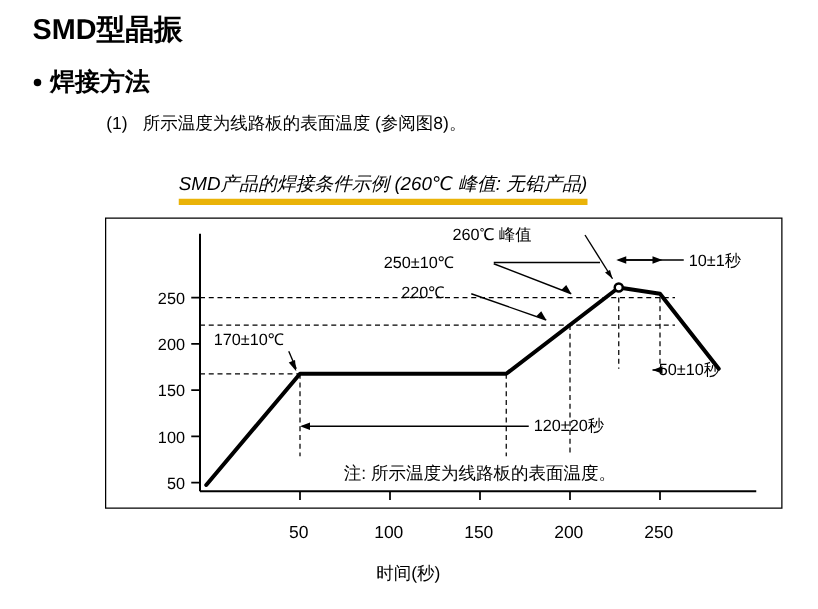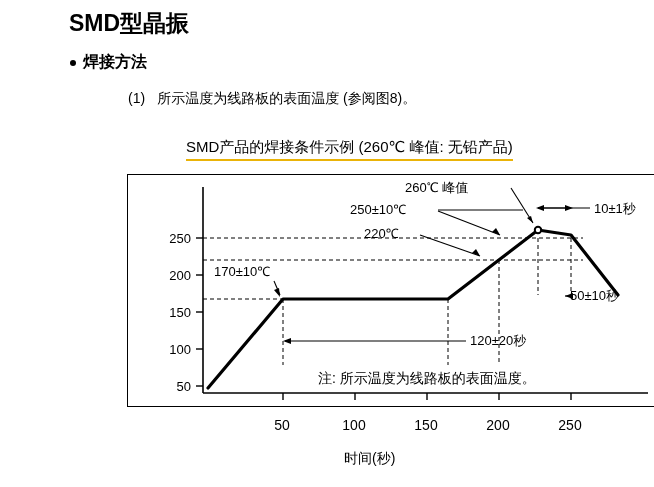--- a/index.html
+++ b/index.html
@@ -4,44 +4,45 @@
 <style>
   html,body{margin:0;padding:0;}
   body{
     width:654px;height:487px;
     background:#ffffff;
     font-family:"Liberation Sans","DejaVu Sans",sans-serif;
     color:#000;
     overflow:hidden;
     position:relative;
   }
-  .page{position:relative;width:565px;height:487px;margin-left:43px;}
+  .page{position:relative;width:565px;height:487px;}
 
   .title{
     position:absolute;left:26px;top:8px;
     font-size:23px;font-weight:bold;letter-spacing:0px;
   }
   .bullet-row{
     position:absolute;left:27px;top:52px;
-    font-size:16px;font-weight:bold;
+    font-size:20px;font-weight:bold;
     display:flex;align-items:center;gap:7px;
   }
   .bullet-dot{
     width:6px;height:6px;border-radius:50%;background:#000;display:inline-block;
   }
   .item-row{
     position:absolute;left:85px;top:90px;
     font-size:14px;
     display:flex;align-items:flex-start;gap:12px;
   }
   .fig-caption{
     position:absolute;left:143px;top:138px;
     font-size:15px;
-    border-bottom:2px solid #eab308;
+    border-bottom:5px solid #eab308;
     padding-bottom:2px;
+    font-style:italic;
   }
 
   
   .chart-box{
     position:absolute;left:84px;top:174px;
     width:540px;height:231px;
     border:1px solid #000;
     background:#fff;
   }
 

